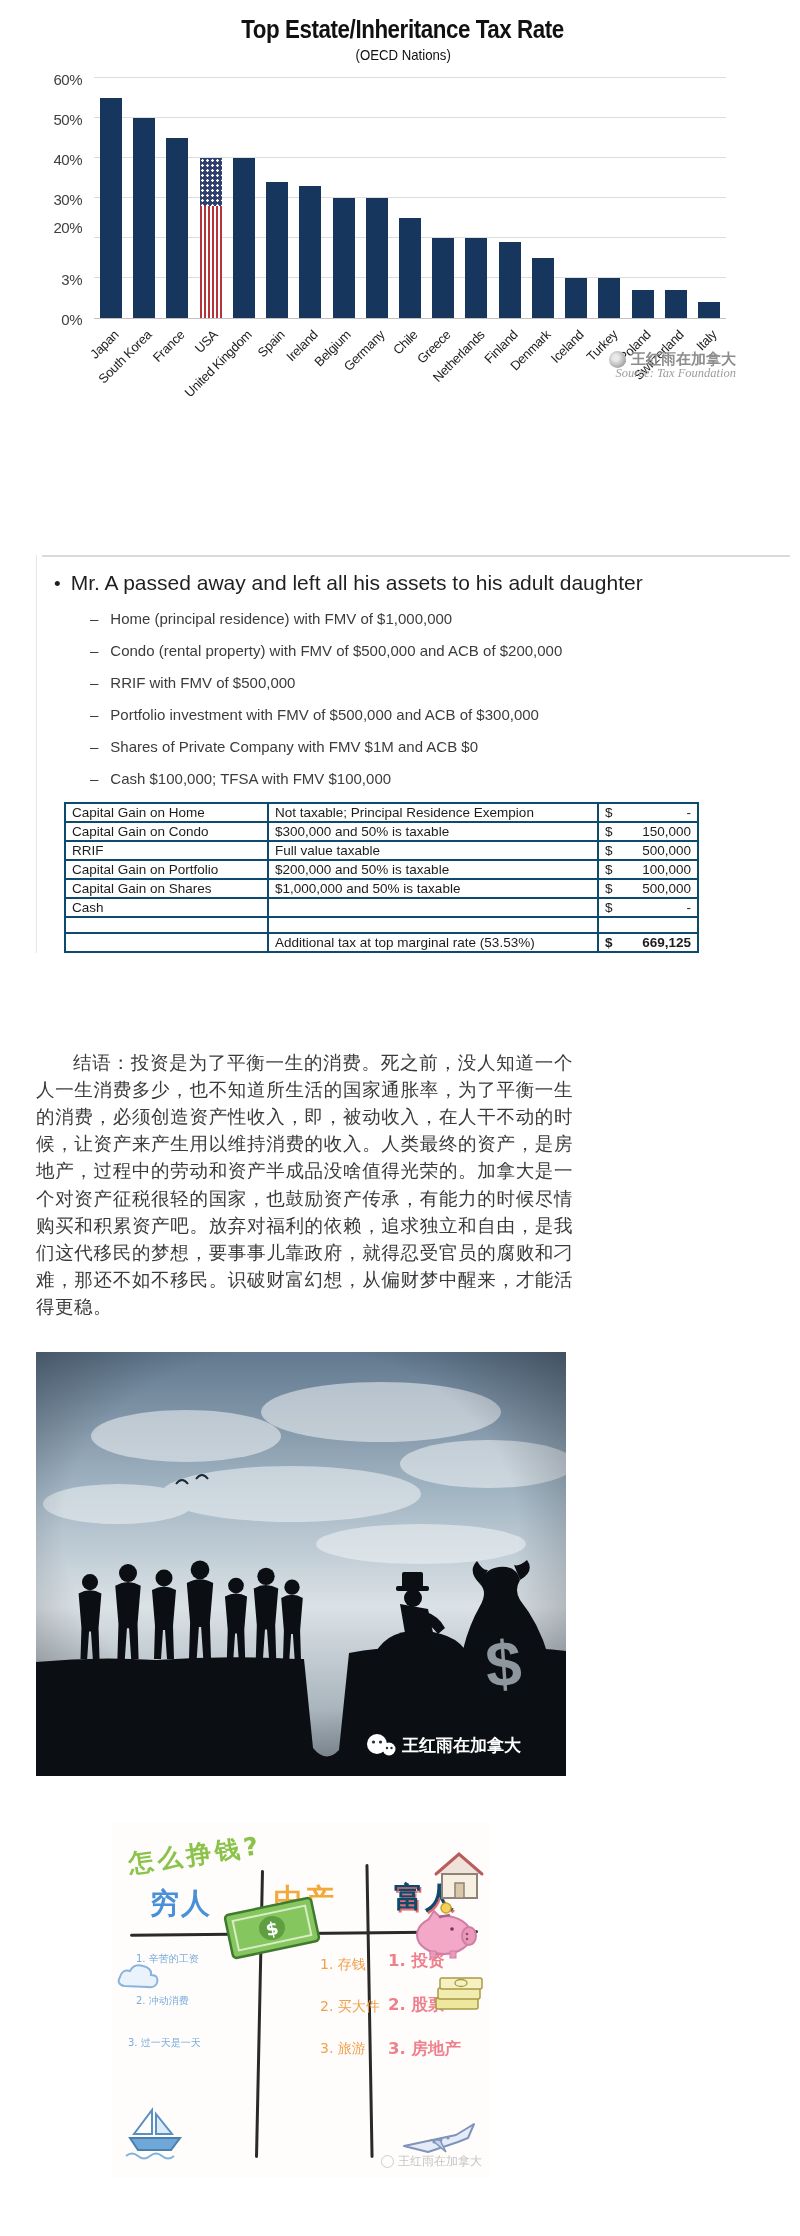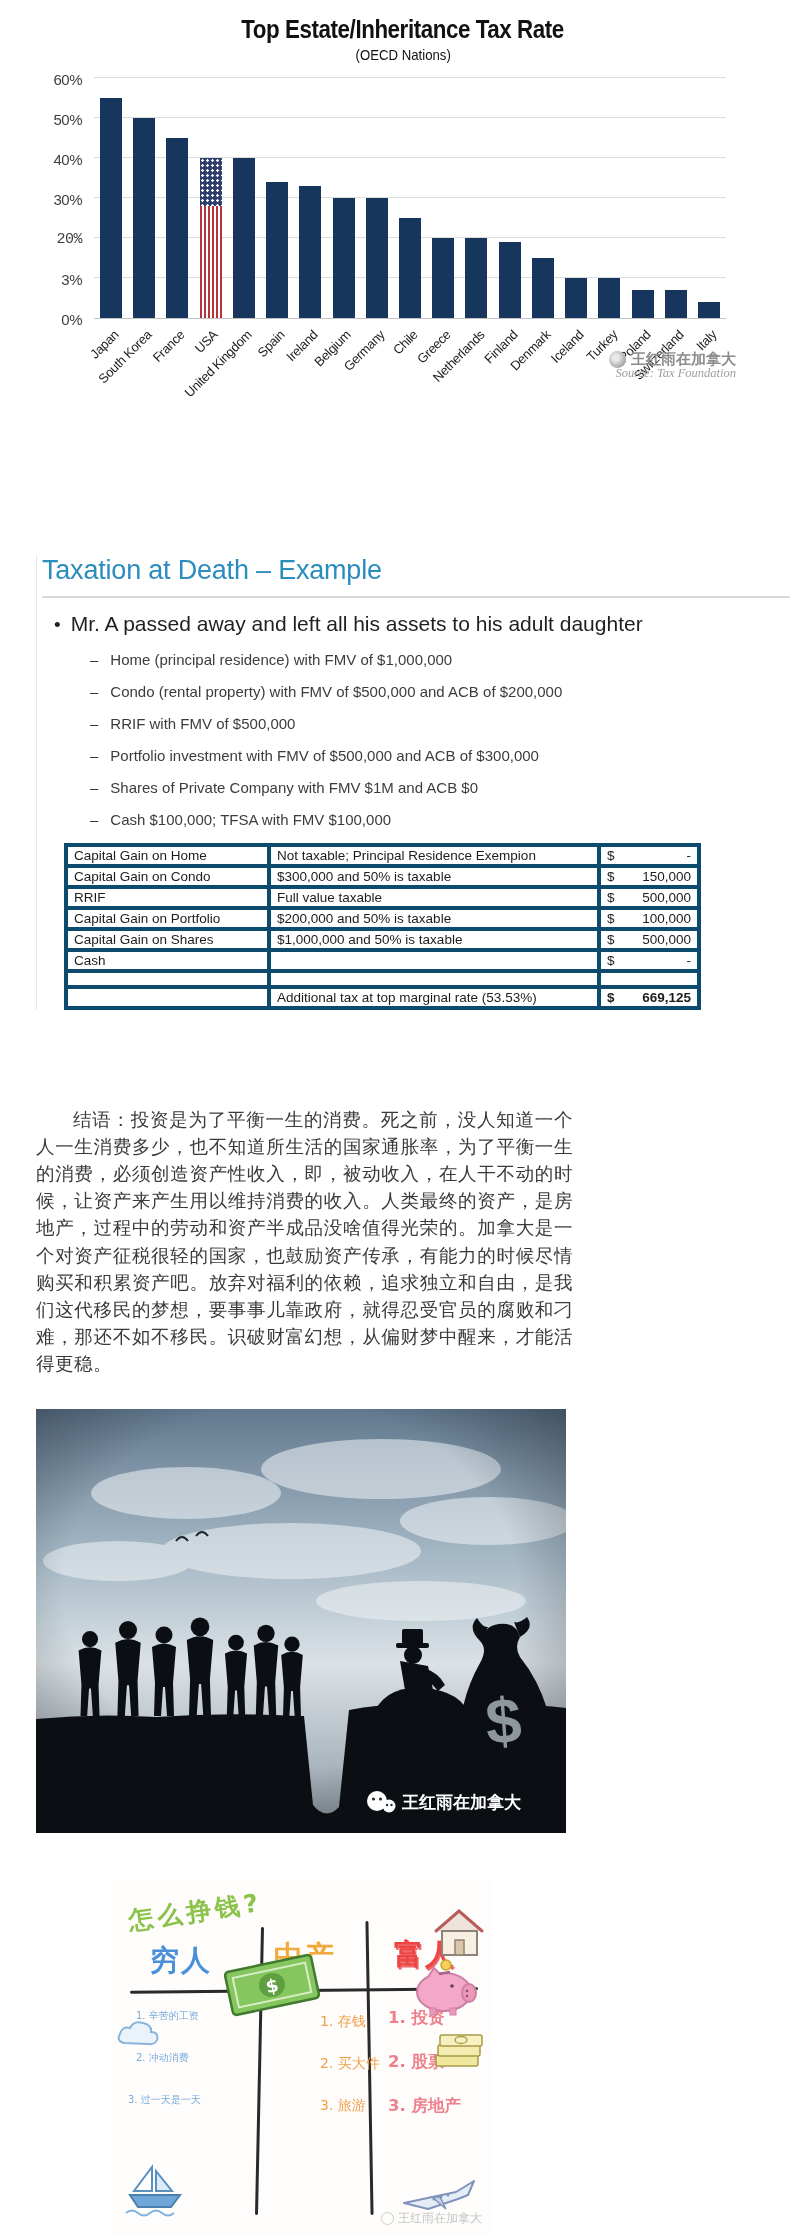--- a/index.html
+++ b/index.html
@@ -48,21 +48,21 @@
   .slide { margin: 148px 10px 0 36px; border-left:1px solid #e6e6e6; padding-left:5px; }
   .slide-title { color:#2b8cbe; font-size:27px; font-weight:500; letter-spacing:-0.2px; }
   .slide-rule { border:0; border-top:2px solid #dadada; margin:10px 0 14px 0; }
   .slide-bullet { font-size:21px; color:#1f1f1f; display:flex; gap:10px; padding-left:12px; }
   .bullet-dot { font-size:19px; line-height:1.4; }
   .subbullets { margin-top:12px; }
   .subbullet { display:flex; gap:12px; padding-left:48px; font-size:15px; color:#3c3c3c;
     margin-bottom:15px; }
   .dash { color:#3c3c3c; }
   .tax-table { border-collapse:collapse; margin:4px 0 0 22px; font-size:13.5px; color:#1c1c1c; }
-  .tax-table td { border:4px solid #0c4a6e; padding:1px 6px; height:19px; vertical-align:middle; }
+  .tax-table td { border:2px solid #0c4a6e; padding:1px 6px; height:19px; vertical-align:middle; }
   .tax-table .c1 { width:203px; }
   .tax-table .c2 { width:330px; }
   .tax-table .c3 { width:100px; }
   .c3 { white-space:nowrap; }
   .c3 .cur { float:left; }
   .c3 .amt { float:right; }
   .trow-total .c2, .trow-total .c3 { border-top:1px solid #444; border-bottom:2.5px solid #222; }
   .trow-spacer td { height:16px; }
   .trow-final .c3 { font-weight:bold; }
 
@@ -82,21 +82,21 @@
   .ct-title { position:absolute; left:16px; top:16px; color:#8bc34a; font-size:25px;
     font-weight:bold; letter-spacing:4px; transform:rotate(-8deg); }
   .ct-vline { position:absolute; width:3px; background:#2a2a2a; border-radius:2px; }
   .ct-vline1 { left:146px; top:48px; height:288px; transform:rotate(1.2deg); }
   .ct-vline2 { left:256px; top:42px; height:294px; transform:rotate(-1deg); }
   .ct-hline { position:absolute; left:18px; top:110px; width:348px; height:3px;
     background:#2a2a2a; border-radius:2px; transform:rotate(-0.6deg); }
   .ct-col-header { position:absolute; font-size:29px; font-weight:bold; letter-spacing:2px; }
   .ct-h0 { left:38px; top:62px; color:#4a90d9; }
   .ct-h1 { left:162px; top:58px; color:#f2a93b; }
-  .ct-h2 { left:282px; top:56px; color:#ef4444; text-shadow:1.5px 1.5px 0 #e86a6a; }
+  .ct-h2 { left:282px; top:56px; color:#0c4a6e; text-shadow:1.5px 1.5px 0 #e86a6a; }
   .ct-item { position:absolute; white-space:nowrap; }
   .ct-c0 { color:#7aabdd; font-size:10px; }
   .ct-c1 { color:#f0a04b; font-size:14px;margin-left:44px; }
   .ct-c2 { color:#ee7f8d; font-size:16.5px; font-weight:bold; }
   .doodle { position:absolute; }
   .ct-wm { position:absolute; right:8px; bottom:8px; display:flex; align-items:center; gap:4px;
     color:#c4c4c4; font-size:12px; }
   .ct-wm-logo { width:13px; height:13px; border-radius:50%; border:1.5px solid #cdcdcd;
     display:inline-block; }
 </style>
@@ -109,21 +109,21 @@
   </div>
   <div class="chart-sub">
     <span>(OECD Nations)</span>
   </div>
   <div class="plot-wrap">
     <div class="yticks">
         <div class="ytick" style="bottom: 231px;">60%</div>
         <div class="ytick" style="bottom: 191px;">50%</div>
         <div class="ytick" style="bottom: 151px;">40%</div>
         <div class="ytick" style="bottom: 111px;">30%</div>
-        <div class="ytick" style="bottom: 71px; font-family: Liberation Mono, monospace;">20%</div>
+        <div class="ytick" style="bottom: 83px;">20%</div>
         <div class="ytick" style="bottom: 31px;">3%</div>
         <div class="ytick" style="bottom: -9px;">0%</div>
       </div>
     <div class="plot">
       <div>
           <div class="gridline" style="bottom: 240px;"></div>
           <div class="gridline" style="bottom: 200px;"></div>
           <div class="gridline" style="bottom: 160px;"></div>
           <div class="gridline" style="bottom: 120px;"></div>
           <div class="gridline" style="bottom: 80px;"></div>
@@ -176,21 +176,20 @@
   <div class="chart-wm">
     <div class="chart-wm-line">
       <span class="wm-logo"></span>
       <span>王红雨在加拿大</span>
     </div>
     <div class="chart-src">Source: Tax Foundation</div>
   </div>
 </section>
 
 <section class="slide">
-  <h1 class="slide-title">Taxation at Death – Example</h1>
   <hr class="slide-rule">
   <div class="slide-bullet">
     <span class="bullet-dot">•</span>
     <span>Mr. A passed away and left all his assets to his adult daughter</span>
   </div>
   <div class="subbullets">
     <div class="subbullet">
         <span class="dash">–</span>
         <span>Home (principal residence) with FMV of $1,000,000</span>
       </div>

